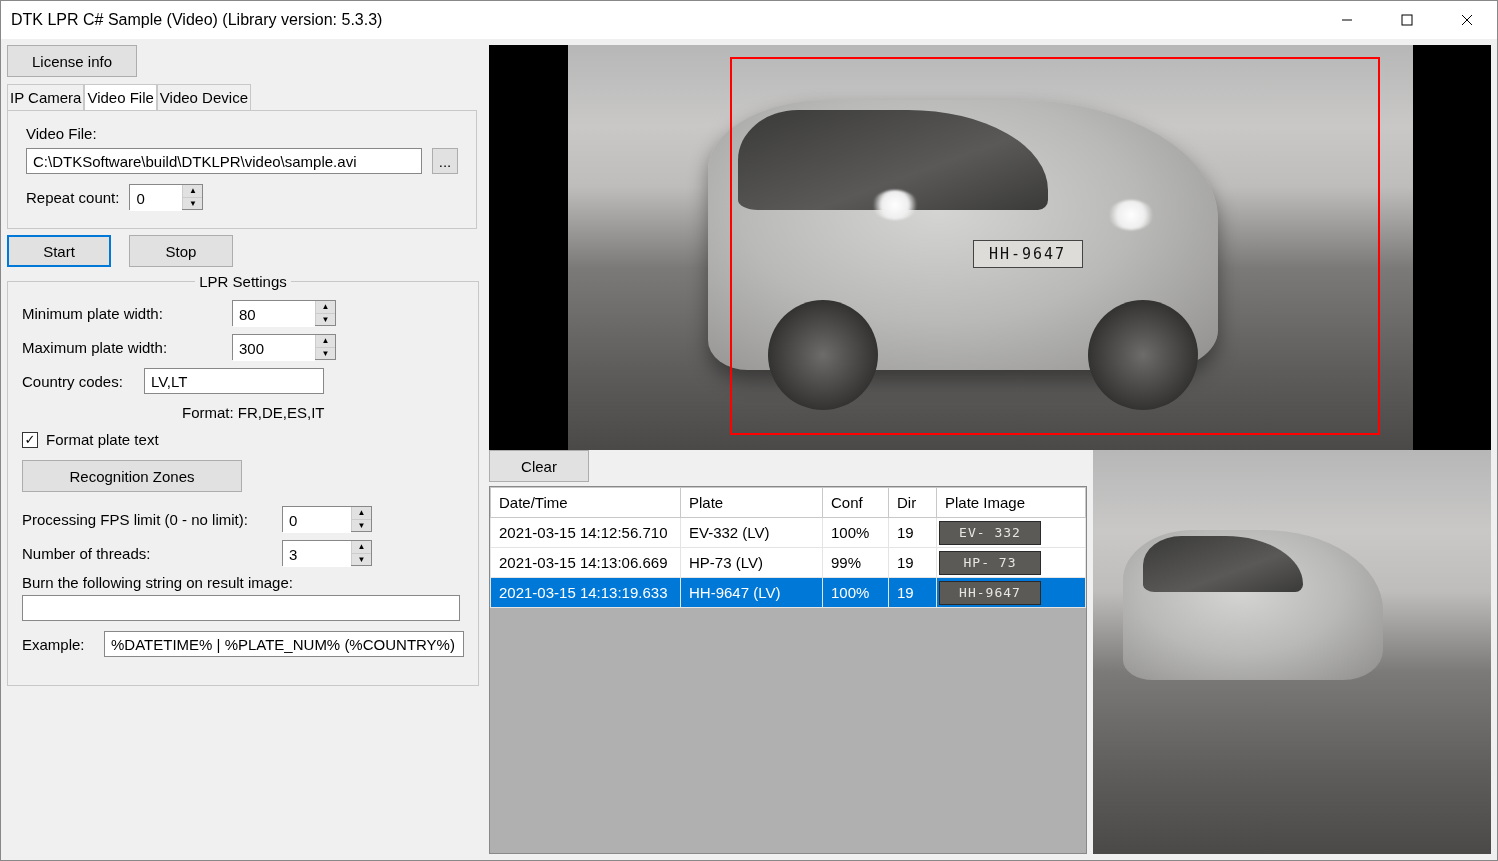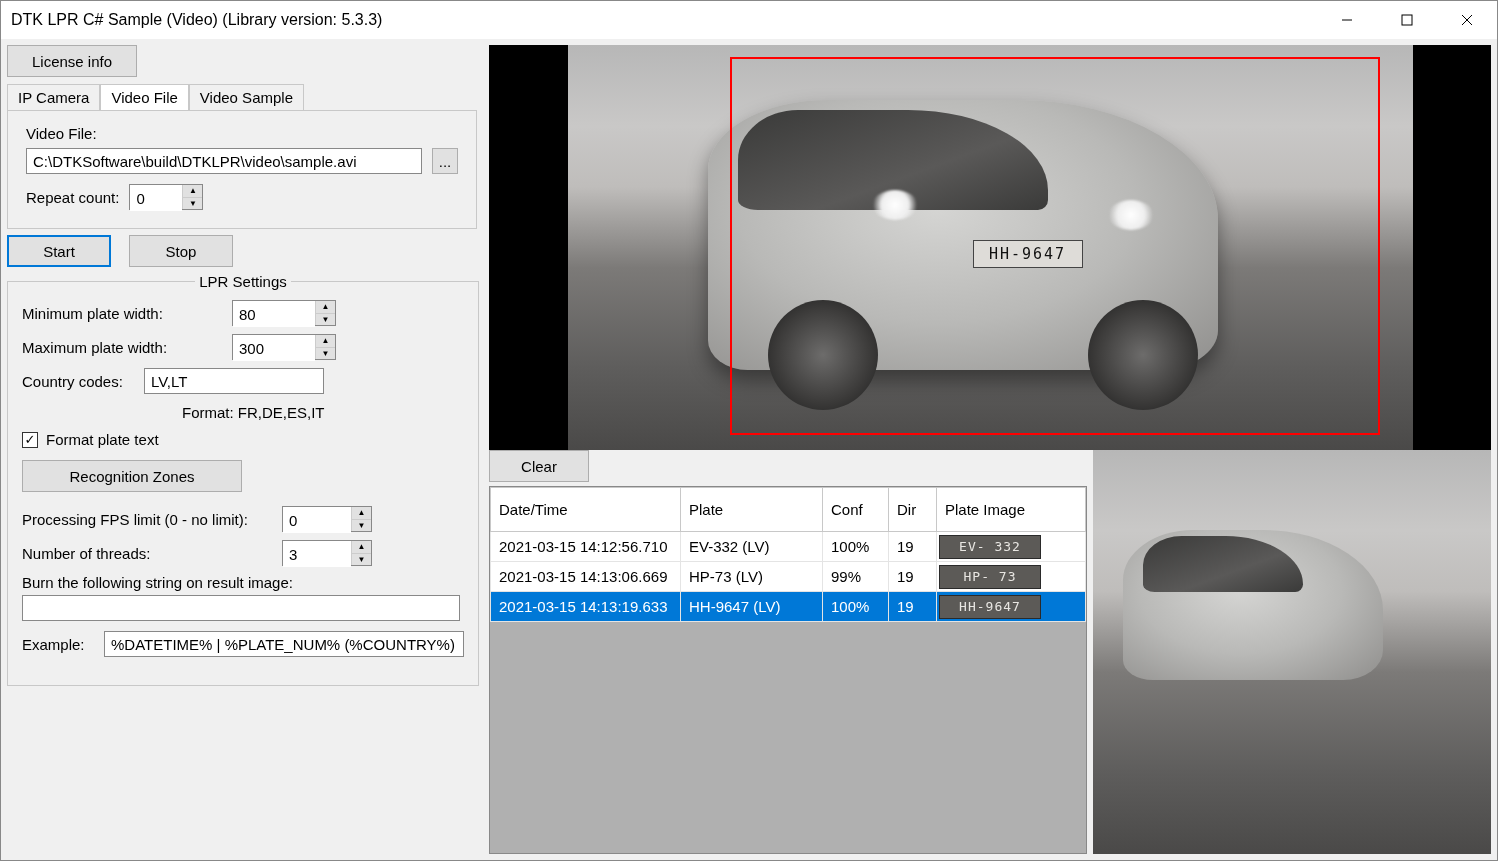--- a/index.html
+++ b/index.html
@@ -68,21 +68,21 @@
     position: relative;
   }
   .tab-row {
     display: flex;
     position: relative;
     top: 1px;
   }
   .tab {
     border: 1px solid #c8c8c8;
     border-bottom: none;
-    padding: 4px 10px;
+    padding: 4px 2px;
     background: #f0f0f0;
     font-size: 15px;
   }
   .tab.active {
     background: #fff;
     border-bottom: 1px solid #fff;
   }
   .tab-body {
     border-top: 1px solid #c8c8c8;
     background: #fff;
@@ -295,21 +295,21 @@
     background: #fff;
     table-layout: fixed;
   }
   table.results th {
     background: #fff;
     border: 1px solid #c8c8c8;
     text-align: left;
     padding: 4px 8px;
     font-weight: normal;
     font-size: 15px;
-    height: 44px;
+    height: 30px;
   }
   table.results td {
     border: 1px solid #e4e4e4;
     padding: 2px 8px;
     font-size: 15px;
     height: 30px;
     white-space: nowrap;
     overflow: hidden;
   }
   tr.selected td {
@@ -389,21 +389,21 @@
     <div class="left-pane">
 
       <div>
         <button class="btn" style="width:130px;">License info</button>
       </div>
 
       <div style="position:relative;">
         <div class="tab-row">
           <div class="tab">IP Camera</div>
           <div class="tab active">Video File</div>
-          <div class="tab">Video Sample</div>
+          <div class="tab">Video Device</div>
         </div>
         <div class="tabs-wrap" style="background:#fff;">
           <div class="tab-body" style="background:#f0f0f0; border-top:none;">
             <div class="label" style="margin-bottom:6px;">Video File:</div>
             <div class="form-row">
               <input type="text" class="path-input" value="C:\DTKSoftware\build\DTKLPR\video\sample.avi" style="">
               <div class="browse-btn">
                 <span>...</span>
               </div>
             </div>

